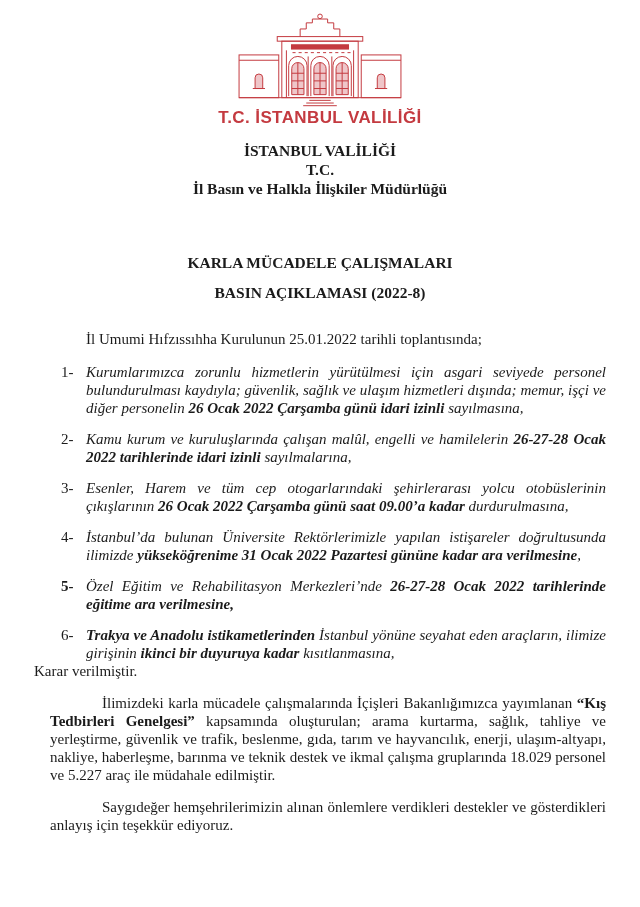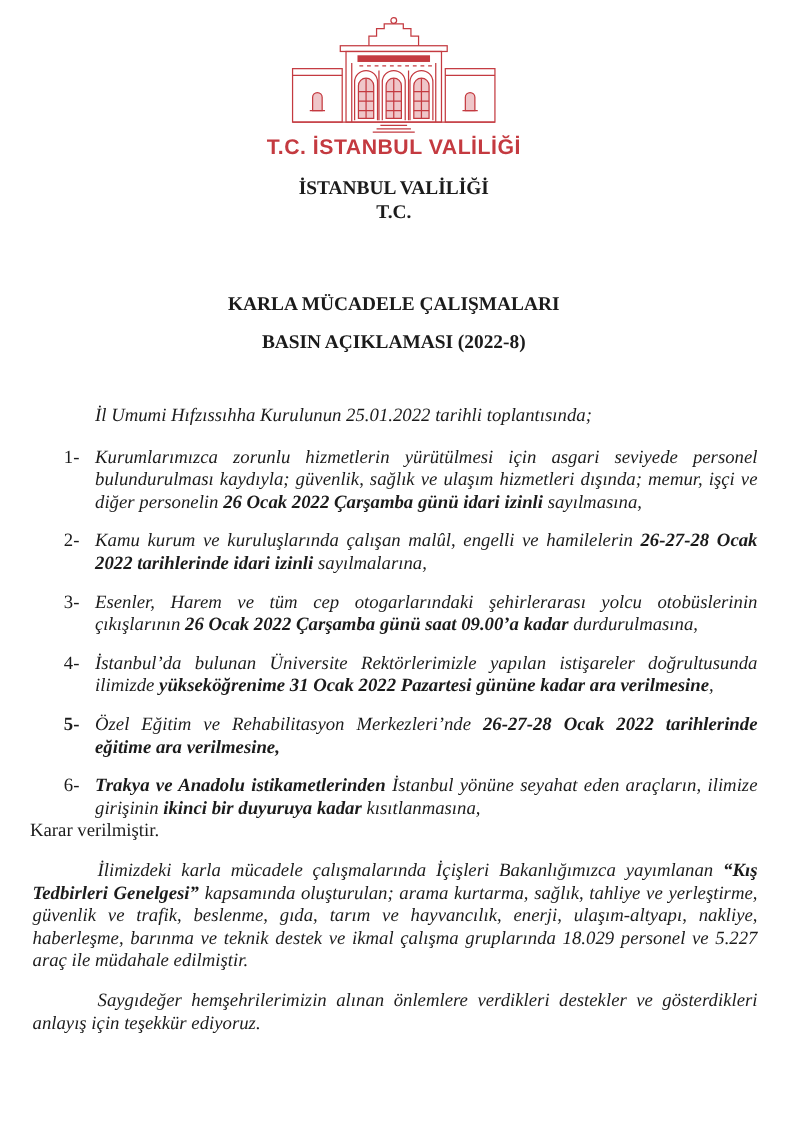--- a/index.html
+++ b/index.html
@@ -4,21 +4,21 @@
 <style>
   html, body { margin: 0; padding: 0; }
   body {
     width: 640px;
     height: 907px;
     background: #ffffff;
     color: #1b1b1b;
     font-family: "Liberation Serif", serif;
     overflow: hidden;
   }
-  .page { padding: 12px 34px 0 24px; }
+  .page { padding: 12px 34px 0 34px; }
 
   
   .logo-block { text-align: center; }
   .building-svg { display: block; margin: 0 auto; }
   .logo-caption {
     color: #C43A40;
     font-family: "Liberation Sans", sans-serif;
     font-weight: 700;
     font-size: 17px;
     letter-spacing: 0.4px;
@@ -40,32 +40,32 @@
     text-align: center;
     font-weight: 700;
     font-size: 15.5px;
     line-height: 19px;
     margin-top: 55px;
   }
   .doc-title .t2 { margin-top: 11px; }
 
   
   .body-text { font-size: 15px; line-height: 18px; }
-  .intro { margin-top: 41px; font-style: italic; }
+  .intro { margin-top: 28px; }
   .intro p { margin: 0; text-indent: 52px; text-align: justify; }
 
   .decisions { margin: 15px 0 0 27px; }
   .decision-item { display: flex; margin-bottom: 13px; }
   .decision-item:last-child { margin-bottom: 0; }
   .marker { width: 25px; flex: none; }
   .dtext { flex: 1; text-align: justify; font-style: italic; }
 
   .decision-closing { margin: 0; }
 
-  .para { margin: 14px 0 0 2px; text-indent: 52px; text-align: justify; font-style: italic; }
+  .para { margin: 14px 0 0 16px; text-indent: 52px; text-align: justify; }
   .closing-line { margin: 17px 0 0 0; text-indent: 52px; }
 
   strong { font-weight: 700; }
 </style>
 </head>
 <body>
 
 <div class="page">
 
   <div class="logo-block">
@@ -111,20 +111,21 @@
       <path d="M4 112 H216"></path>
 
       <path d="M96 115.5 H124 M92 119 H128 M88 122.5 H132"></path>
     </svg>
     <div class="logo-caption">T.C. İSTANBUL VALİLİĞİ</div>
   </div>
 
   <div class="letterhead">
     <div>İSTANBUL VALİLİĞİ</div>
     <div>T.C.</div>
+    <div>İl Basın ve Halkla İlişkiler Müdürlüğü</div>
   </div>
 
   <div class="doc-title">
     <div class="t1">KARLA MÜCADELE ÇALIŞMALARI</div>
     <div class="t2">BASIN AÇIKLAMASI (2022-8)</div>
   </div>
 
   <div class="body-text">
 
     <div class="intro">

